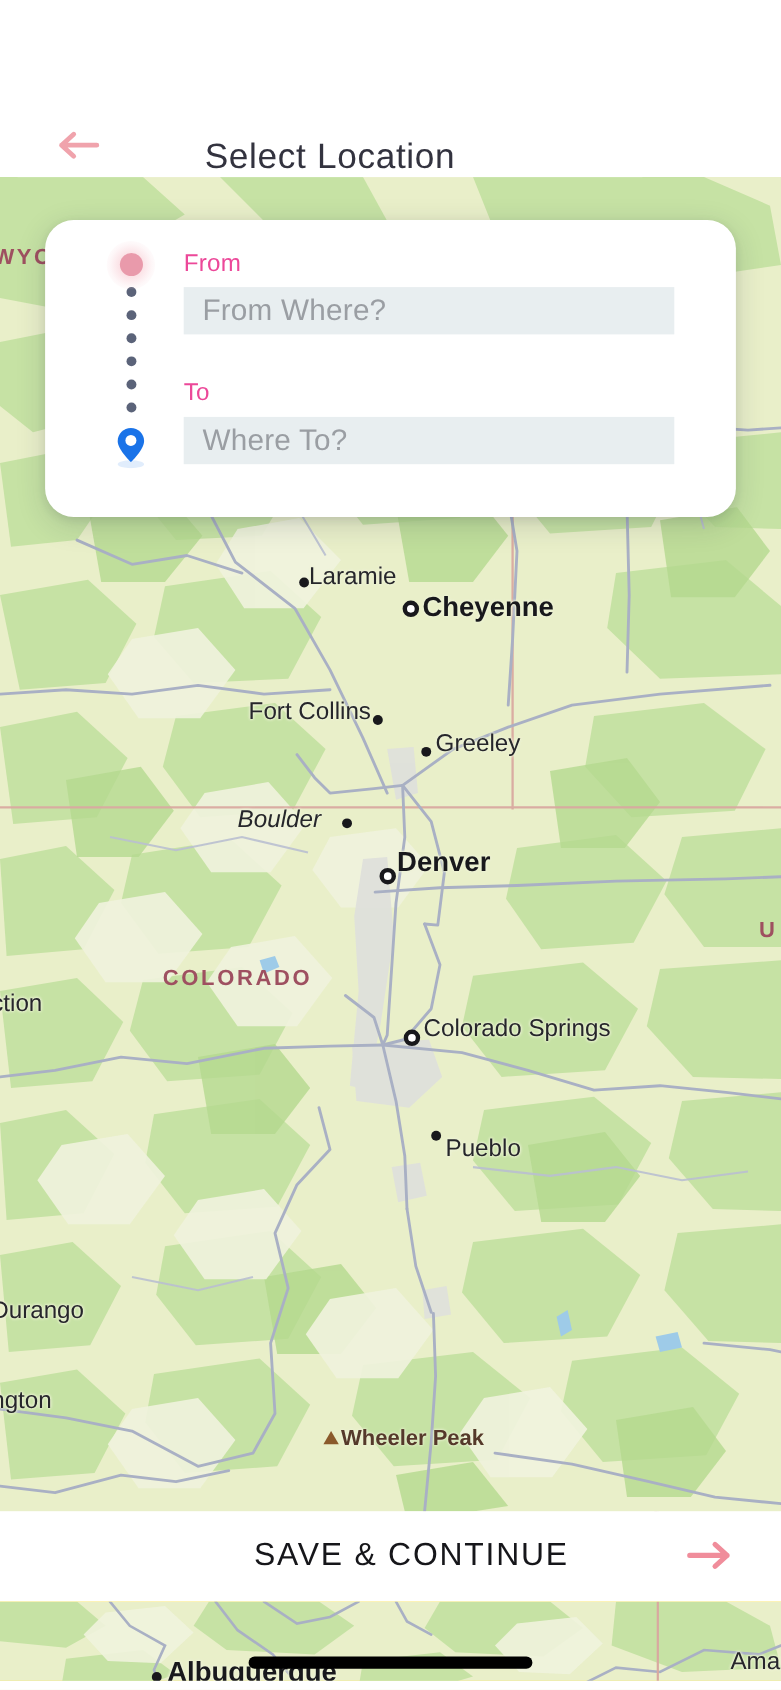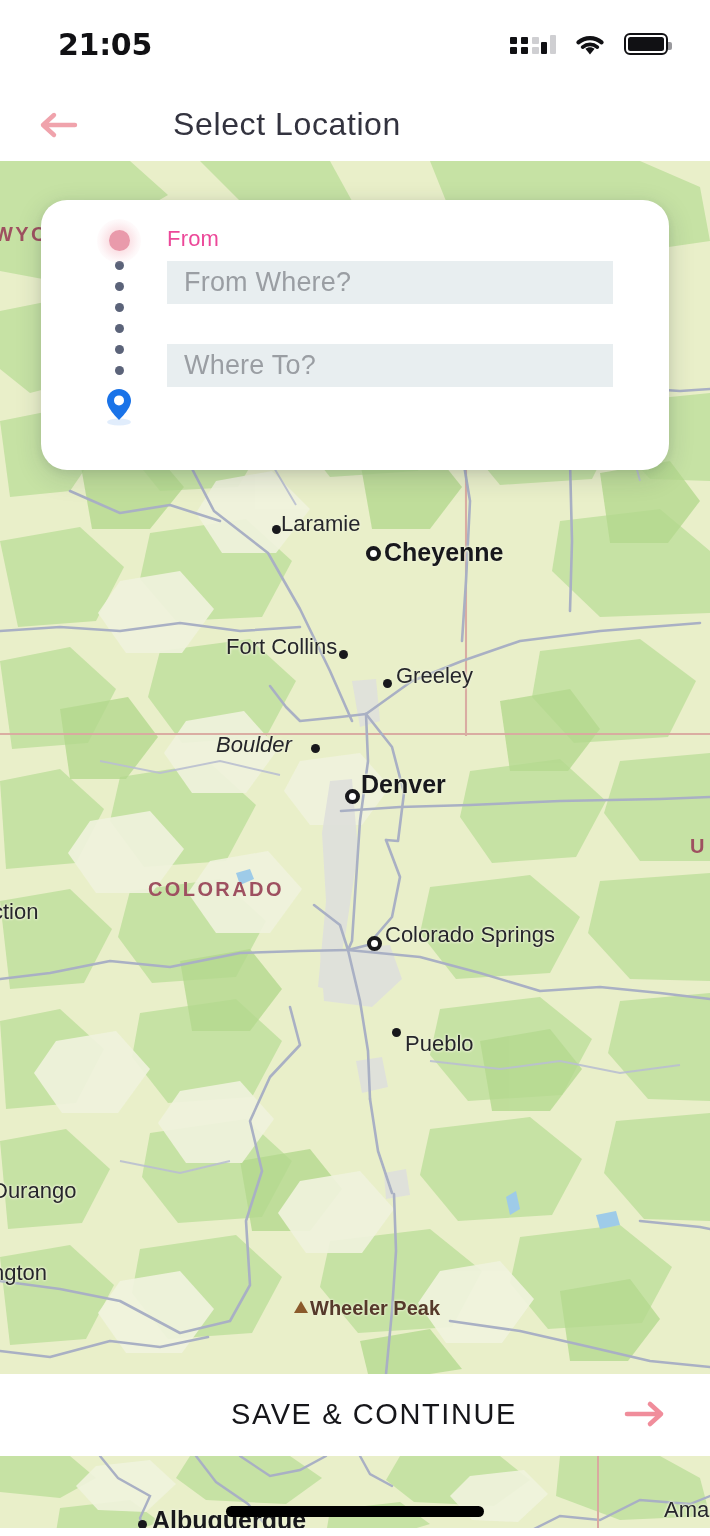--- a/index.html
+++ b/index.html
@@ -73,26 +73,26 @@
     right: -5.5px; top: 7px;
     width: 3.5px; height: 8px;
     background: #9a9a9e;
     border-radius: 0 2px 2px 0;
   }
   .battery-fill { width: 100%; height: 100%; background: #111114; border-radius: 2.5px; }
 
   
   .header {
     position: absolute;
-    top: 88px; left: 3px;
+    top: 88px; left: 16px;
     width: 568px;
     height: 73px;
     background: #ffffff;
     display: flex;
-    align-items: center;
+    align-items: flex-end;
     z-index: 40;
   }
   .back-btn {
     position: absolute;
     left: 26px;
     width: 58px; height: 58px;
     display: flex; align-items: center; justify-content: center;
     cursor: pointer;
     background: none; border: none;
   }
@@ -540,52 +540,26 @@
         </svg>
       </div>
     </div>
 
     <div class="fields">
       <div class="field-group-from">
         <div class="field-label">From</div>
         <input class="field-input" type="text" placeholder="From Where?" style="">
       </div>
       <div class="field-group-to">
+        <div class="field-label">To</div>
         <input class="field-input" type="text" placeholder="Where To?" style="">
       </div>
     </div>
   </div>
 
-  <div class="status-bar">
-    <div class="status-time">21:05</div>
-    <div class="status-icons">
-      <div style="display:flex;align-items:flex-end;gap:0;">
-        <div class="cell-dots">
-          <i></i>
-            <i></i>
-            <i class="dim"></i>
-          <i></i>
-            <i></i>
-            <i class="dim"></i>
-        </div>
-        <div class="cell-bars">
-          <i class="b1"></i>
-            <i class="b2"></i>
-        </div>
-      </div>
-      <svg width="34" height="25" viewBox="0 0 34 25" xmlns="http://www.w3.org/2000/svg">
-        <path d="M17 22.6 L12.4 16.8 C13.7 15.8 15.3 15.2 17 15.2 C18.7 15.2 20.3 15.8 21.6 16.8 Z" fill="#111114"></path>
-        <path d="M5.4 10.4 C8.6 7.6 12.6 6.1 17 6.1 C21.4 6.1 25.4 7.6 28.6 10.4" stroke="#111114" stroke-width="4.1" fill="none" stroke-linecap="round"></path>
-        <path d="M9.7 15.1 C11.8 13.3 14.3 12.3 17 12.3 C19.7 12.3 22.2 13.3 24.3 15.1" stroke="#111114" stroke-width="3.8" fill="none" stroke-linecap="round"></path>
-      </svg>
-      <div class="battery">
-        <div class="battery-fill"></div>
-      </div>
-    </div>
-  </div>
 
   <div class="header">
     <button class="back-btn">
       <svg width="40" height="30" viewBox="0 0 40 30" xmlns="http://www.w3.org/2000/svg">
         <path d="M37 15 L5 15 M16 5 L5 15 L16 25" stroke="#f0a3ac" stroke-width="4.4" fill="none" stroke-linecap="round" stroke-linejoin="round"></path>
       </svg>
     </button>
     <div class="page-title">Select Location</div>
   </div>
 

